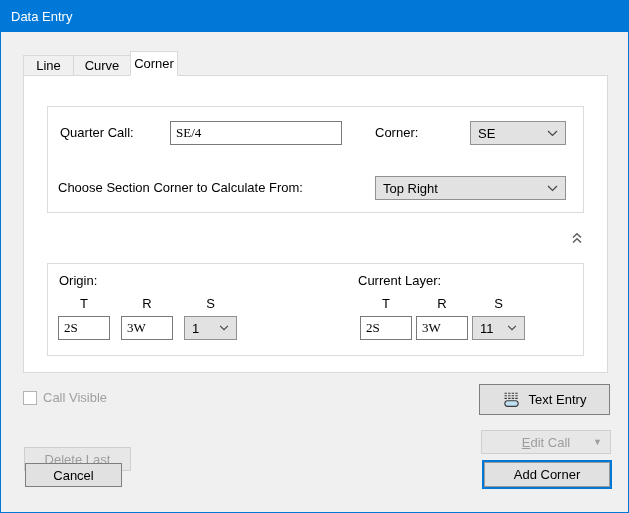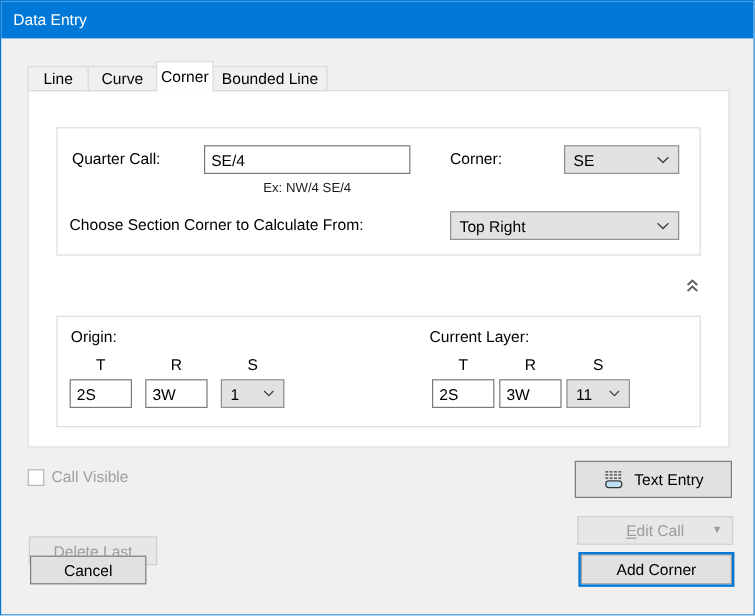--- a/index.html
+++ b/index.html
@@ -27,21 +27,21 @@
     position:absolute;left:22px;top:74px;width:585px;height:298px;
     background:#fff;border:1px solid #D9D9D9;z-index:1;
   }
   .groupbox{position:absolute;border:1px solid #DCDCDC;background:#fff;}
   .g1{left:23px;top:30px;width:537px;height:107px;}
   .g2{left:23px;top:187px;width:537px;height:93px;}
   .lbl{position:absolute;font-size:13px;color:#000;white-space:nowrap;line-height:22px;}
   .hint{position:absolute;font-size:11px;color:#1b1b1b;text-align:center;}
   .txt{
     position:absolute;border:1px solid #7A7A7A;background:#fff;
-    font-size:13px;padding:0 5px;height:24px;outline:none;color:#000;
+    font-size:13px;padding:0 5px;height:24px;outline:none;color:#000;font-family:Liberation Serif, serif;
   }
   .combo{
     position:absolute;height:24px;background:#E2E2E2;border:1px solid #919191;
     display:flex;align-items:center;font-size:13px;color:#000;
     padding-left:7px;cursor:default;
   }
   .combo .arrow{margin-left:auto;margin-right:7px;display:flex;align-items:center;}
   .collapse{
     position:absolute;left:544px;top:153px;width:18px;height:18px;
     display:flex;align-items:center;justify-content:center;cursor:pointer;
@@ -81,31 +81,27 @@
   <div class="tabs">
     <div class="tab w1">
       <span>Line</span>
     </div>
     <div class="tab w2">
       <span>Curve</span>
     </div>
     <div class="tab active">
       <span>Corner</span>
     </div>
-    <div class="tab w4">
-      <span>Bounded Line</span>
-    </div>
   </div>
 
   <div class="tabpage">
 
     <div class="groupbox g1">
       <span class="lbl" style="left:12px;top:15px;">Quarter Call:</span>
       <input class="txt" style="left: 122px; top: 14px; width: 172px;" type="text" value="SE/4">
-      <span class="hint" style="left:122px;top:44px;width:172px;">Ex: NW/4 SE/4</span>
 
       <span class="lbl" style="left:327px;top:15px;">Corner:</span>
       <div class="combo" style="left:422px;top:14px;width:96px;">
         <span>SE</span>
         <span class="arrow icon">
           <svg width="11" height="7" viewBox="0 0 11 7">
               <path d="M1 1 L5.5 5.5 L10 1" fill="none" stroke="#444" stroke-width="1.2"></path>
             </svg>
         </span>
       </div>

